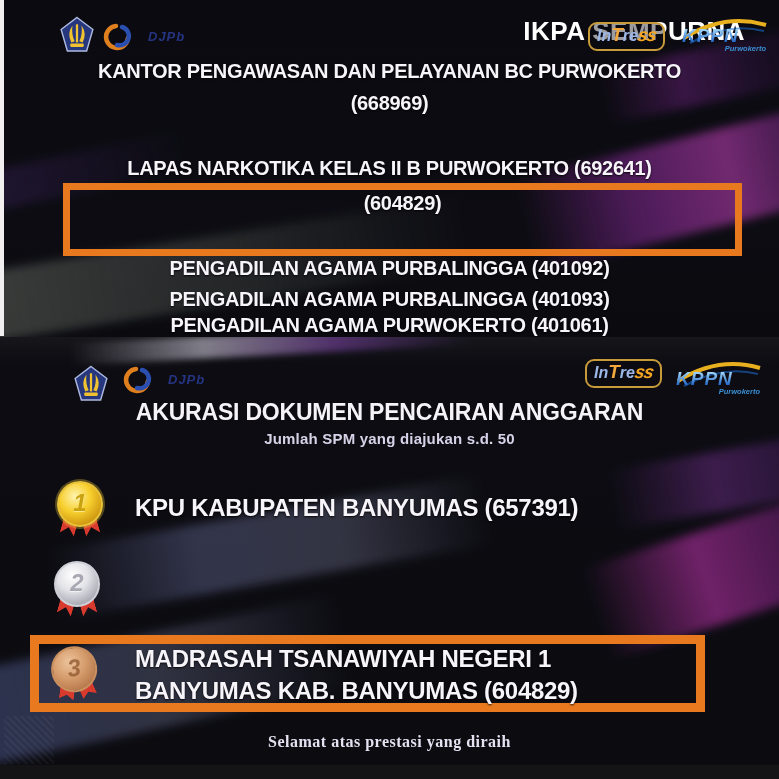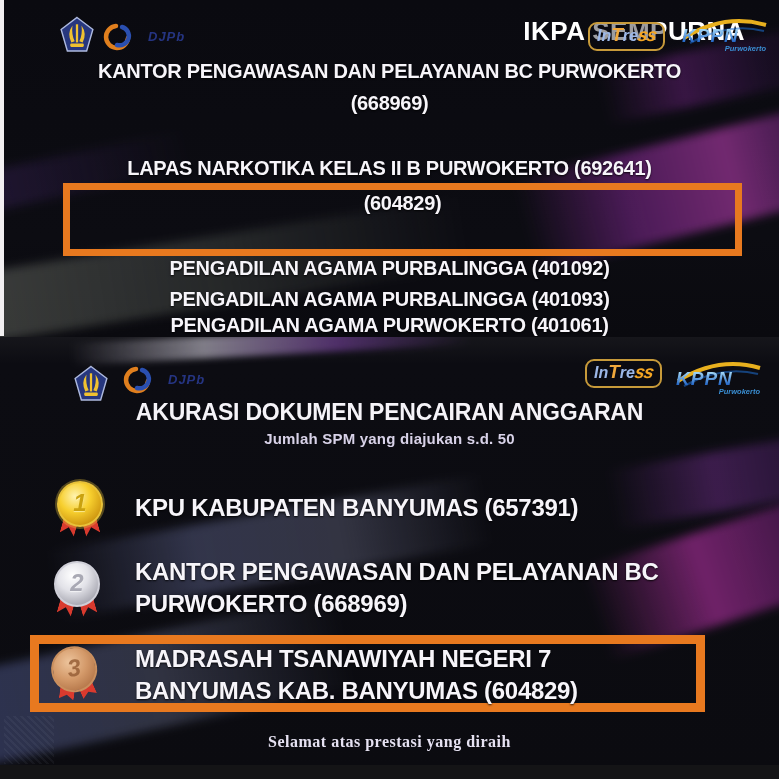--- a/index.html
+++ b/index.html
@@ -206,34 +206,30 @@
     <div class="rank-text rt1">
       <div>KPU KABUPATEN BANYUMAS (657391)</div>
     </div>
 
     <div class="medal silver m2">
       <span class="rib rib-l"></span>
         <span class="rib rib-r"></span>
       <span class="disc"></span>
       <span class="num">2</span>
     </div>
-    <div class="rank-text rt2">
-      <div>KANTOR PENGAWASAN DAN PELAYANAN BC</div>
-      <div>PURWOKERTO (668969)</div>
-    </div>
 
     <div class="hl-box2"></div>
     <div class="medal bronze m3">
       <span class="rib rib-l"></span>
         <span class="rib rib-r"></span>
       <span class="disc"></span>
       <span class="num">3</span>
     </div>
     <div class="rank-text rt3">
-      <div>MADRASAH TSANAWIYAH NEGERI 7</div>
+      <div>MADRASAH TSANAWIYAH NEGERI 1</div>
       <div>BANYUMAS KAB. BANYUMAS (604829)</div>
     </div>
 
     <div class="texture-patch"></div>
     <div class="s2-footer">Selamat atas prestasi yang diraih</div>
     <div class="bottom-band"></div>
   </section>
 
 </div>
 

